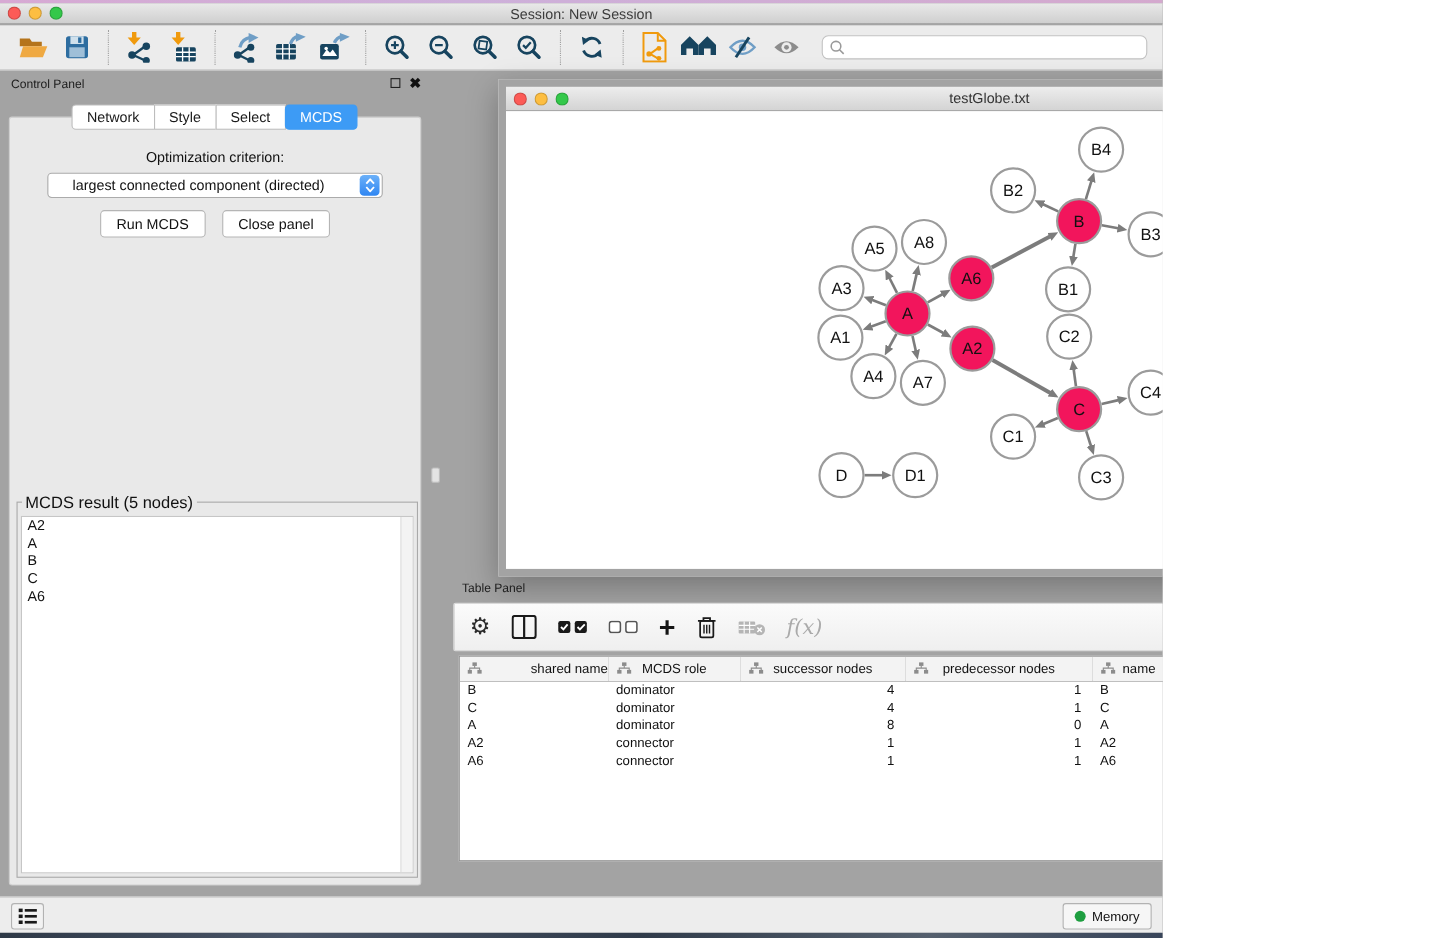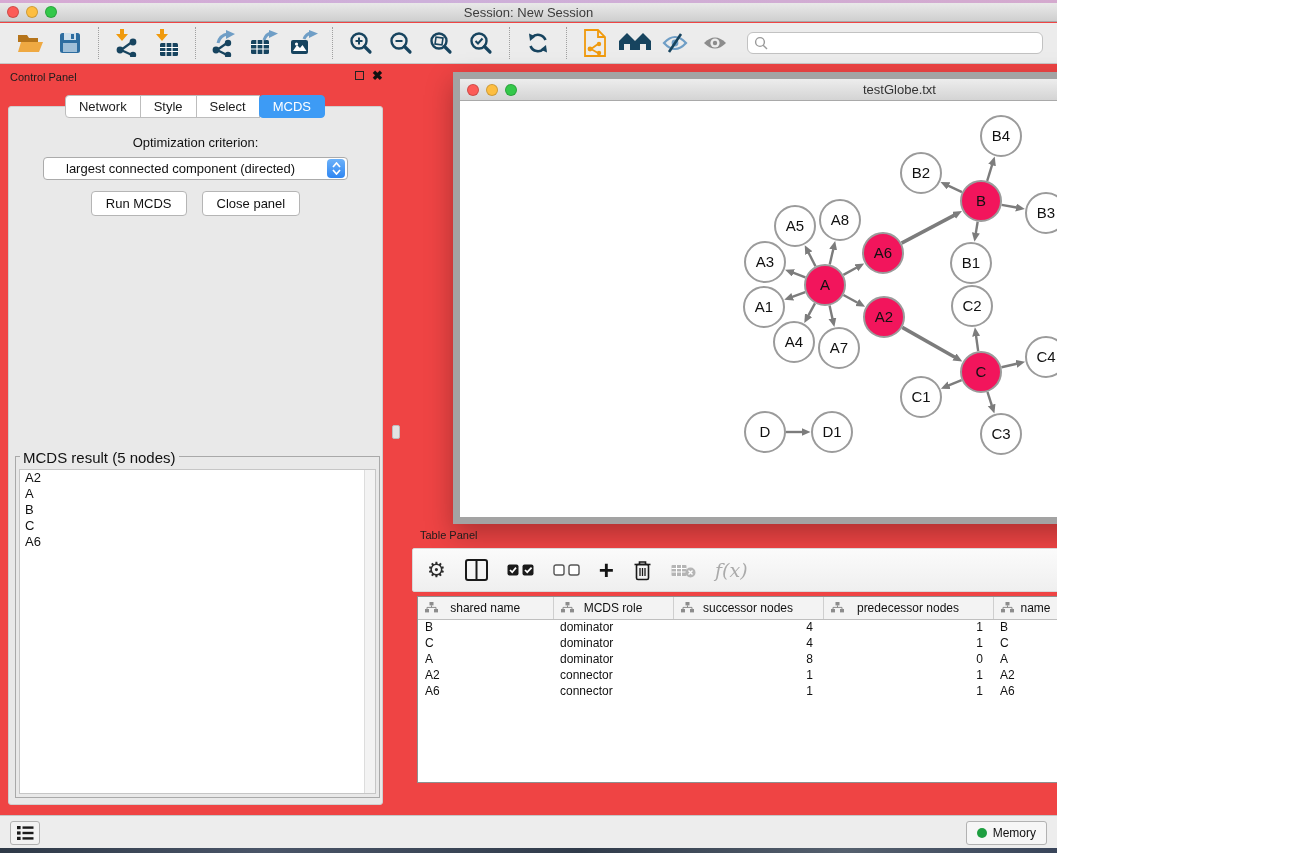--- a/index.html
+++ b/index.html
@@ -1,17 +1,17 @@
 <!DOCTYPE html>
 <html><head>
 <meta charset="utf-8">
 <style>
   * { margin:0; padding:0; box-sizing:border-box; }
   body { font-family:"Liberation Sans", sans-serif; }
-  .app { position:relative; width:1057px; height:853px; background:#ef4444; overflow:hidden; font-family:"Liberation Sans", sans-serif; }
+  .app { position:relative; width:1057px; height:853px; background:#a3a3a3; overflow:hidden; font-family:"Liberation Sans", sans-serif; }
 
   
   .desk-top { position:absolute; left:0; top:0; width:100%; height:3px;
     background:linear-gradient(90deg,#d7a9d3,#cdb0da 40%,#d4a9ce); }
   .desk-bottom { position:absolute; left:0; bottom:0; width:100%; height:5px;
     background:linear-gradient(90deg,#2e3947,#4a5568 25%,#303b4a 55%,#55606e 80%,#39455a); }
 
   
   .titlebar { position:absolute; left:0; top:3px; width:100%; height:19px;
     background:linear-gradient(#e9e9e9,#cfcfcf); border-bottom:1px solid #a8a8a8;
@@ -474,21 +474,21 @@
           <path d="M0.5 5.5h15M0.5 9h15M5.5 2v11M10.5 2v11" stroke="#fff" stroke-width="1"></path>
           <circle cx="19.5" cy="9.5" r="5" fill="#b5b5b5"></circle>
           <path d="M17.5 7.5l4 4M21.5 7.5l-4 4" stroke="#fff" stroke-width="1.4"></path>
         </svg>
       <span class="fx">f(x)</span>
     </div>
     <div class="tp-tablewrap">
       <table class="node-table">
         <thead>
             <tr id="table-head-row">
-              <th style="width: 135px;"><svg class="col-ic" width="13" height="12" viewBox="0 0 13 12">
+              <th style="width: 135px; text-align: right;"><svg class="col-ic" width="13" height="12" viewBox="0 0 13 12">
                   <rect x="4.5" y="0" width="4" height="3.4" fill="#8c8c8c"></rect>
                   <rect x="0" y="7" width="4" height="3.4" fill="#8c8c8c"></rect>
                   <rect x="9" y="7" width="4" height="3.4" fill="#8c8c8c"></rect>
                   <path d="M6.5 3.4v2M2 7V5.4h9V7" stroke="#8c8c8c" fill="none"></path>
                 </svg><span>shared name</span></th>
               <th style="width: 120px;"><svg class="col-ic" width="13" height="12" viewBox="0 0 13 12">
                   <rect x="4.5" y="0" width="4" height="3.4" fill="#8c8c8c"></rect>
                   <rect x="0" y="7" width="4" height="3.4" fill="#8c8c8c"></rect>
                   <rect x="9" y="7" width="4" height="3.4" fill="#8c8c8c"></rect>
                   <path d="M6.5 3.4v2M2 7V5.4h9V7" stroke="#8c8c8c" fill="none"></path>

